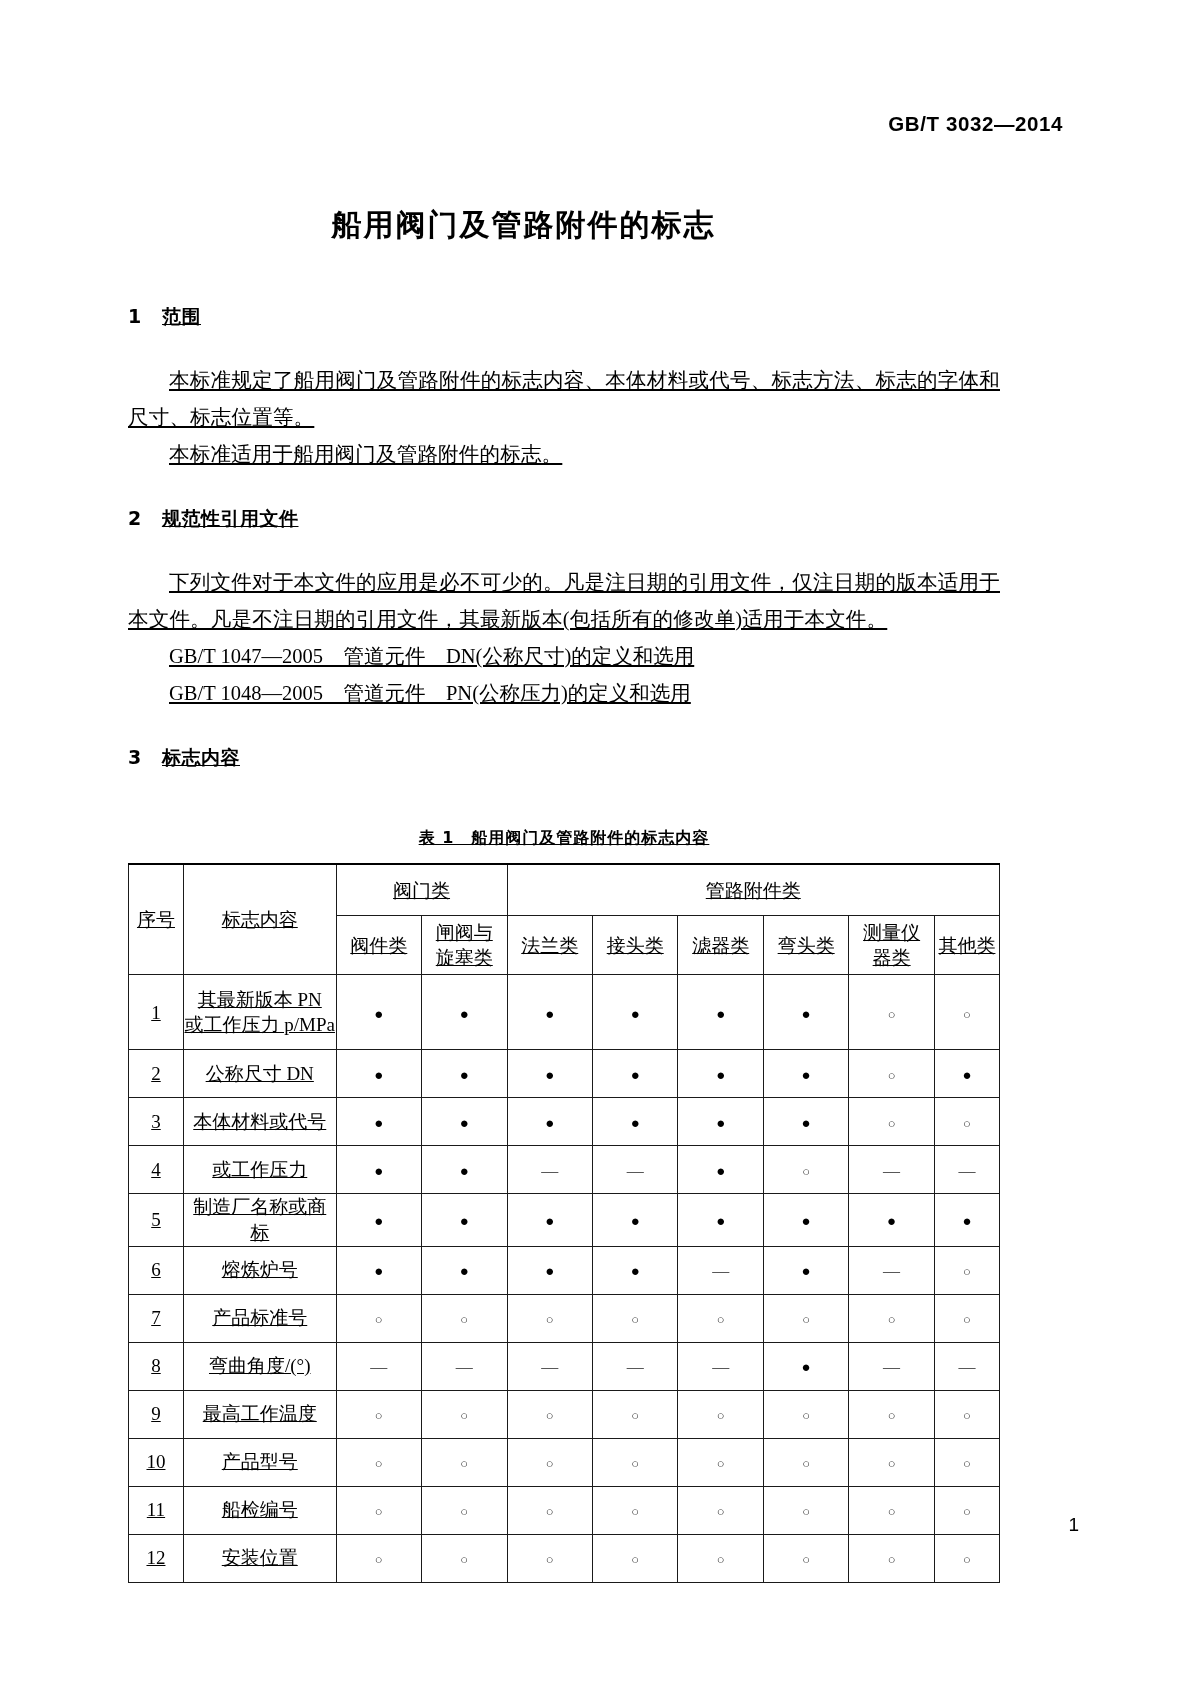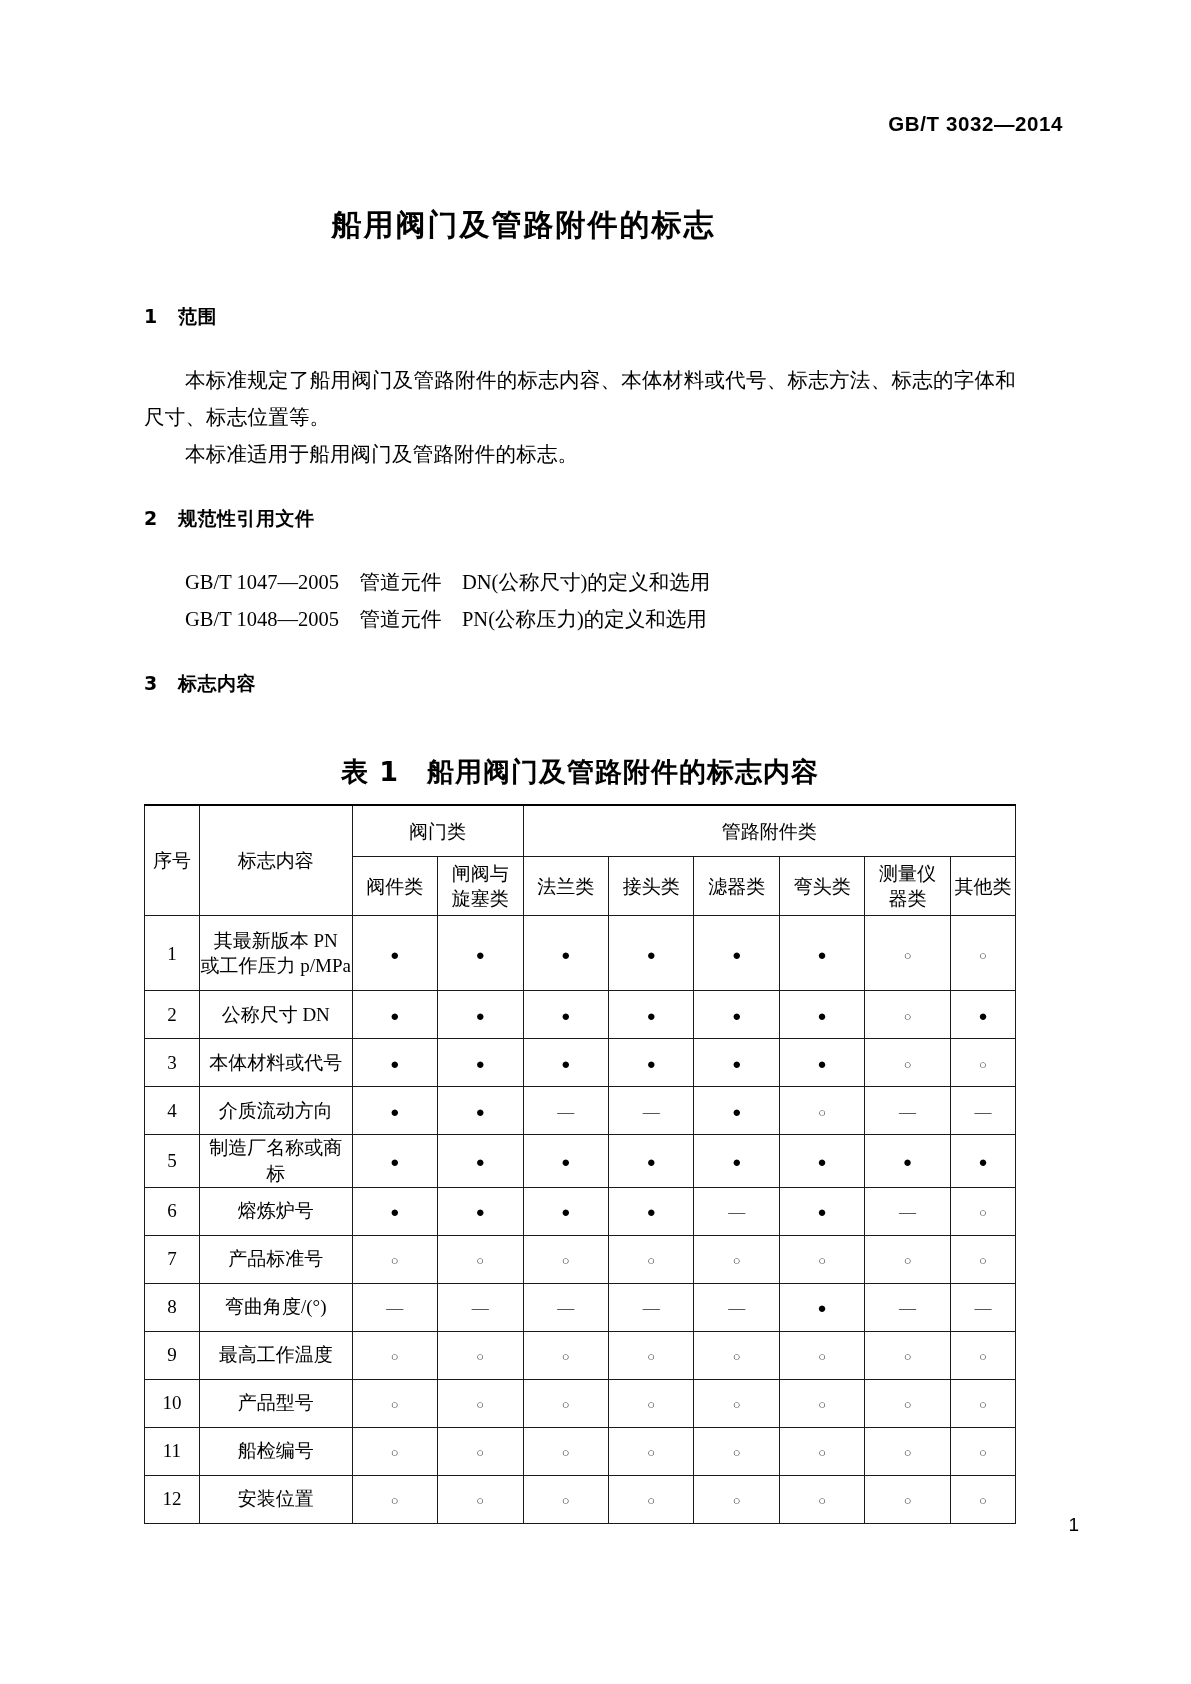--- a/index.html
+++ b/index.html
@@ -45,22 +45,23 @@
     font-family: "DejaVu Sans", "Liberation Sans", sans-serif;
     font-weight: bold;
     font-size: 30px;
     letter-spacing: 2px;
   }
 
   
   .content {
     position: absolute;
     top: 305px;
-    left: 144px;
+    left: 128px;
     width: 872px;
+    text-decoration: underline;
   }
 
   h2.clause {
     font-family: "DejaVu Sans", "Liberation Sans", sans-serif;
     font-weight: bold;
     font-size: 19px;
     margin: 0;
     padding: 0;
     letter-spacing: 0.5px;
     line-height: 1.2;
@@ -101,21 +102,21 @@
   p.subclause .snum {
     display: inline-block;
     min-width: 48px;
   }
 
   
   .table-caption {
     text-align: center;
     font-family: "DejaVu Sans", "Liberation Sans", sans-serif;
     font-weight: bold;
-    font-size: 27px;
+    font-size: 16px;
     letter-spacing: 1px;
     margin: 0;
   }
 
   table.marking {
     border-collapse: collapse;
     width: 872px;
     margin: 0;
     table-layout: fixed;
   }
@@ -190,20 +191,21 @@
     <p class="body indent">本标准适用于船用阀门及管路附件的标志。</p>
 
     <div class="gap-lg"></div>
 
     <h2 class="clause">
       <span class="num">2</span><span>规范性引用文件</span>
     </h2>
 
     <div class="gap-lg"></div>
 
+    <p class="body indent">下列文件对于本文件的应用是必不可少的。凡是注日期的引用文件，仅注日期的版本适用于本文件。凡是不注日期的引用文件，其最新版本(包括所有的修改单)适用于本文件。</p>
 
     <p class="ref">GB/T 1047—2005　管道元件　DN(公称尺寸)的定义和选用</p>
     <p class="ref">GB/T 1048—2005　管道元件　PN(公称压力)的定义和选用</p>
 
     <div class="gap-lg"></div>
 
     <h2 class="clause">
       <span class="num">3</span><span>标志内容</span>
     </h2>
 
@@ -305,21 +307,21 @@
             <td><span class="mark mark-filled"></span></td>
             <td><span class="mark mark-filled"></span></td>
             <td><span class="mark mark-filled"></span></td>
             <td><span class="mark mark-filled"></span></td>
             <td><span class="mark mark-hollow"></span></td>
             <td><span class="mark mark-hollow"></span></td>
           </tr>
           <tr class="r-norm">
             <td class="cell-seq">4</td>
             <td class="cell-item">
-              <div>介质流动方向</div>
+              <div>或工作压力</div>
             </td>
             <td><span class="mark mark-filled"></span></td>
             <td><span class="mark mark-filled"></span></td>
             <td><span class="mark mark-dash"></span></td>
             <td><span class="mark mark-dash"></span></td>
             <td><span class="mark mark-filled"></span></td>
             <td><span class="mark mark-hollow"></span></td>
             <td><span class="mark mark-dash"></span></td>
             <td><span class="mark mark-dash"></span></td>
           </tr>

